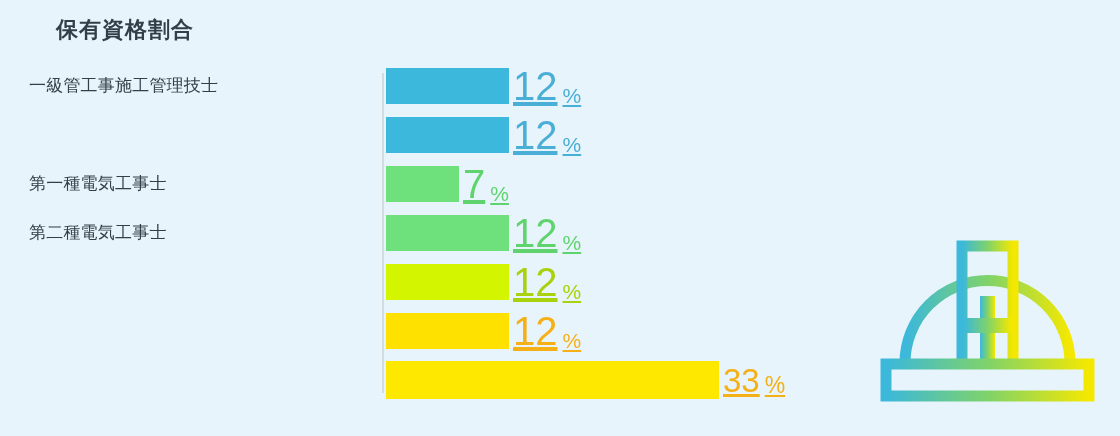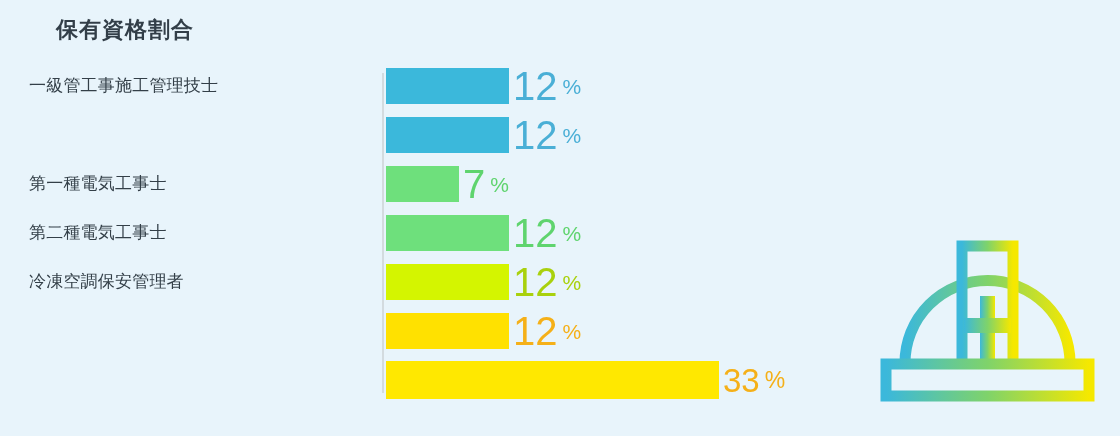--- a/index.html
+++ b/index.html
@@ -95,23 +95,24 @@
   }
 
   .bar {
     height: 36px;
     display: block;
   }
 
   .value {
     margin-left: 4px;
     display: flex;
-    align-items: center;
+    align-items: flex-end;
     line-height: 1;
     white-space: nowrap;
+    text-decoration: underline;
   }
 
   .value .num {
     font-size: 40px;
     font-weight: 400;
     line-height: 1;
   }
 
   .value .pct {
     font-size: 21px;
@@ -175,21 +176,20 @@
           <div class="row-label">第二種電気工事士</div>
           <div class="bar-wrap">
             <div class="bar" style="width: 123px; background: rgb(110, 224, 124);"></div>
             <div class="value" style="color: rgb(95, 212, 110);">
               <span class="num">12</span>
               <span class="pct">%</span>
             </div>
           </div>
         </div>
         <div class="row">
-          <div class="row-label">冷凍空調保安管理者</div>
           <div class="bar-wrap">
             <div class="bar" style="width: 123px; background: rgb(212, 245, 0);"></div>
             <div class="value" style="color: rgb(169, 209, 13);">
               <span class="num">12</span>
               <span class="pct">%</span>
             </div>
           </div>
         </div>
         <div class="row">
           <div class="bar-wrap">

